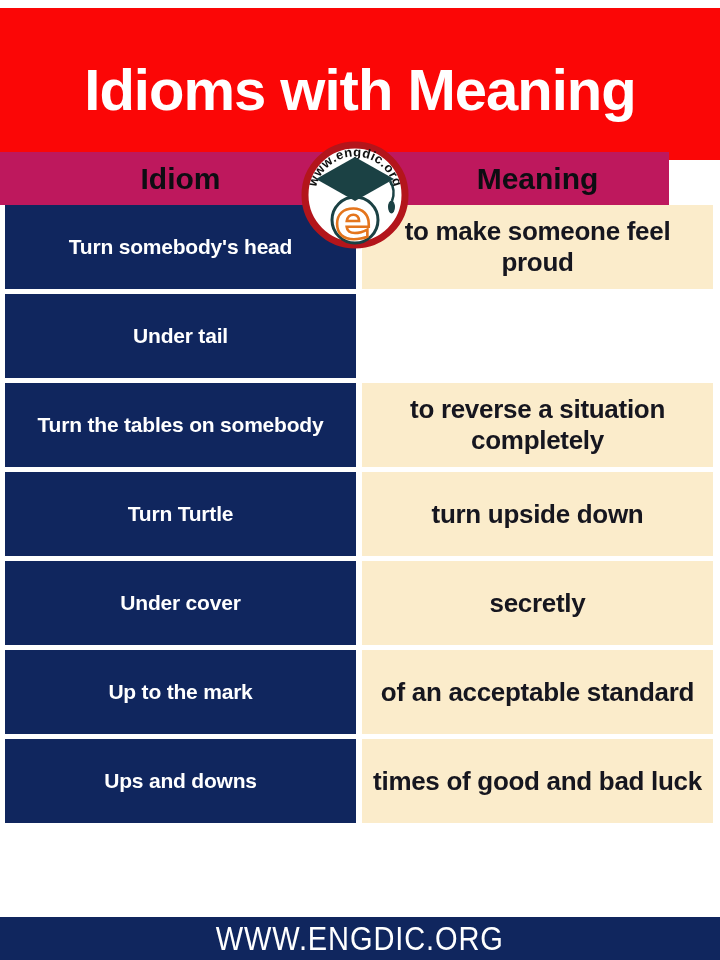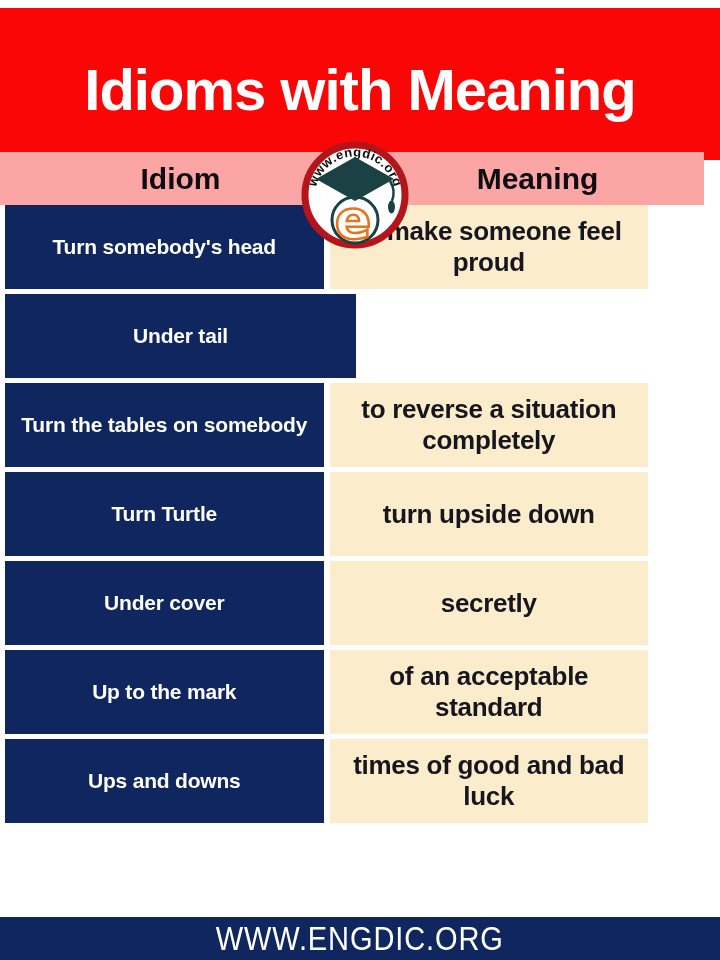--- a/index.html
+++ b/index.html
@@ -10,29 +10,29 @@
   
   .banner {
     position:absolute; left:0; top:8px; width:720px; height:152px;
     background:#fb0606; display:flex; align-items:center; justify-content:center;
   }
   .banner h1 {
     margin:0; padding-top:10px; color:#ffffff; font-size:58px; font-weight:700;
     letter-spacing:-1px;
   }
   
-  .colheads { position:absolute; top:152px; left:0; width:704px; height:53px; background:#fca5a5; }
+  .colheads { position:absolute; top:152px; left:0; width:632px; height:53px; background:#be185d;padding-left:37px; }
   .colhead {
     position:absolute; top:0; height:53px; line-height:53px; text-align:center;
     font-size:30px; font-weight:700; color:#0d0d12;
   }
   .colhead.left  { left:5px;   width:351px; }
   .colhead.right { left:362px; width:351px; }
   
-  .rows { position:absolute; top:205px; left:0; width:648px; display:flex; flex-direction:column; gap:5px; }
+  .rows { position:absolute; top:205px; left:0; width:720px; display:flex; flex-direction:column; gap:5px; }
   .row { height:84px; display:flex; }
   .cell {
     display:flex; align-items:center; justify-content:center; text-align:center;
     width:351px; padding:0 6px; box-sizing:border-box;
   }
   .cell.idiom {
     margin-left:5px; background:#10265e; color:#ffffff;
     font-size:21px; font-weight:700; letter-spacing:-0.2px;
   }
   .cell.meaning {

